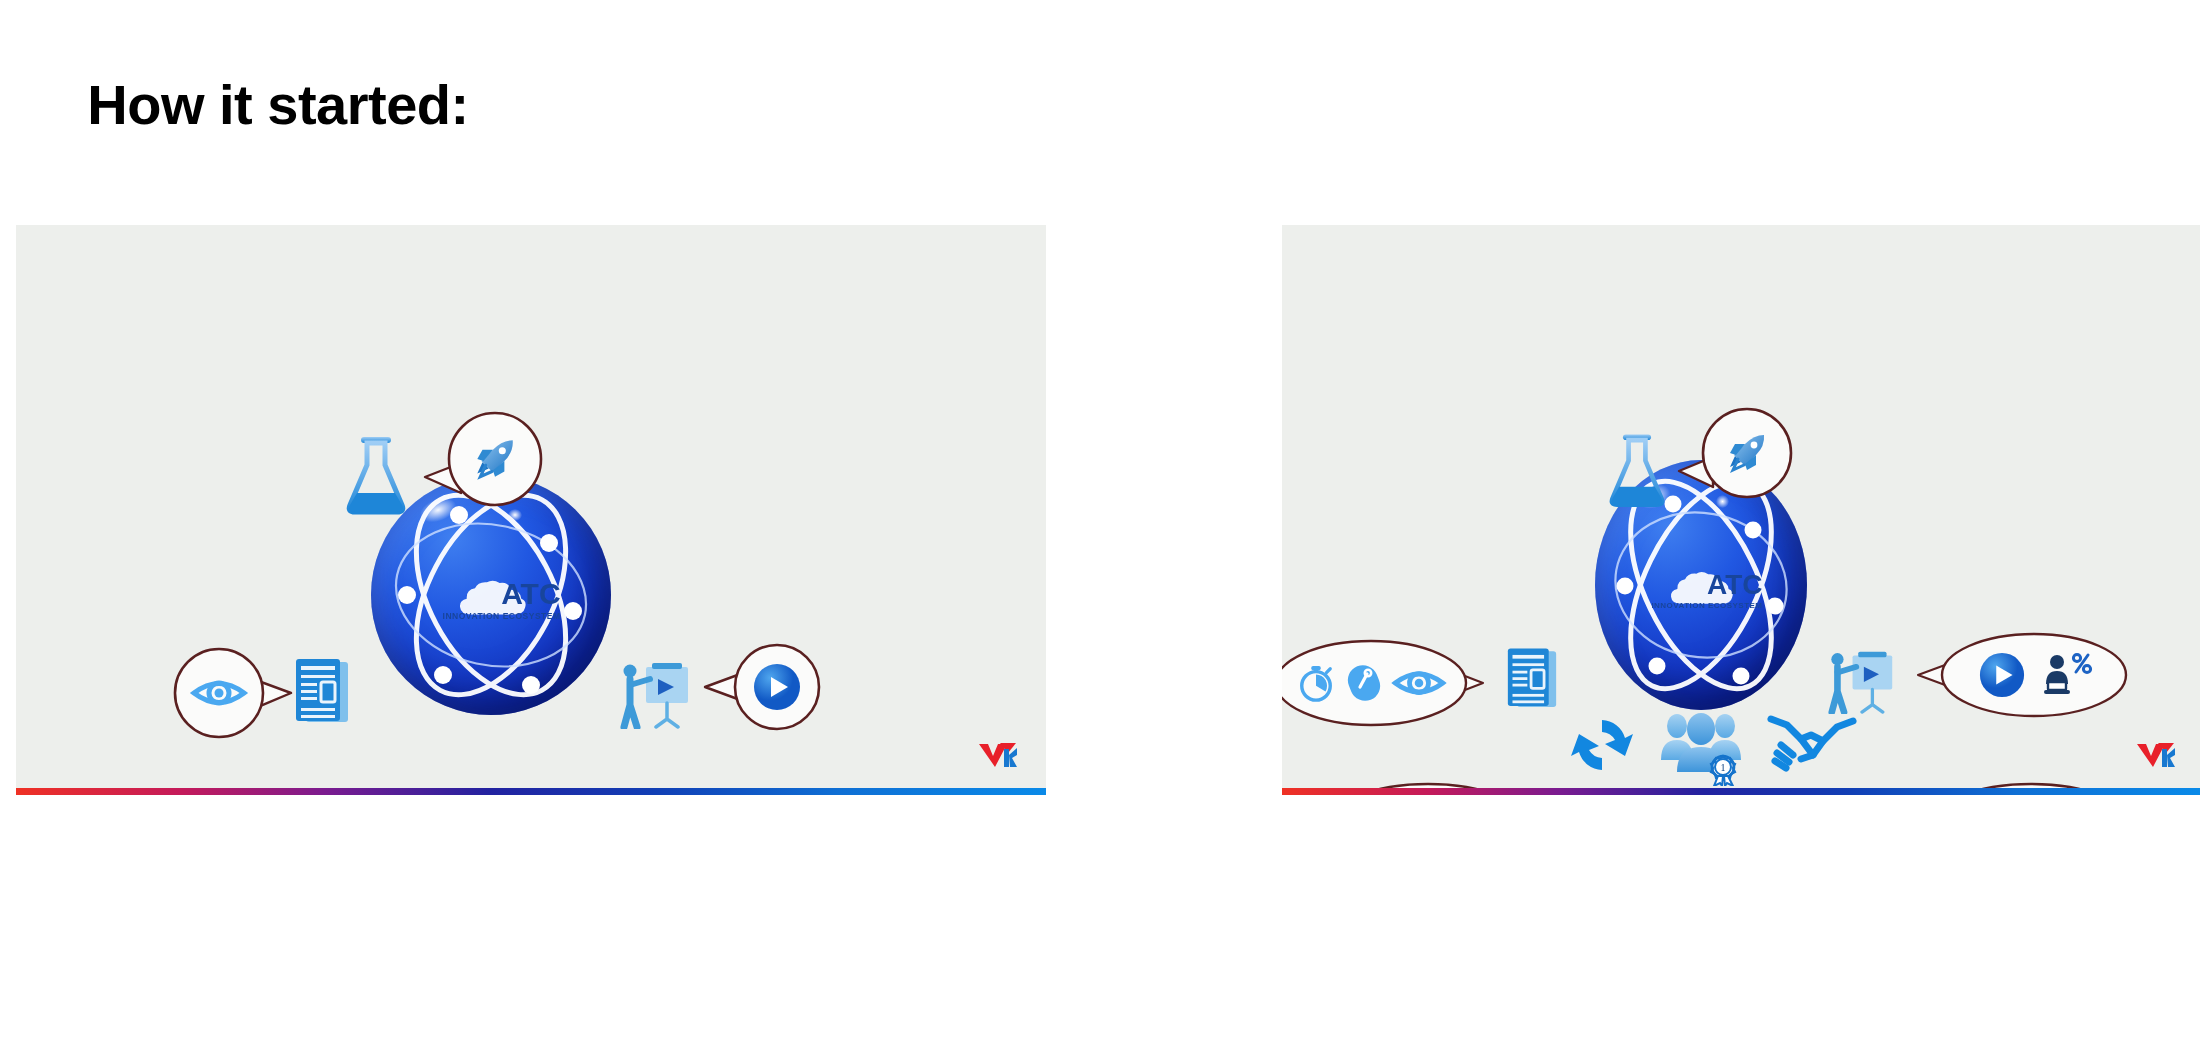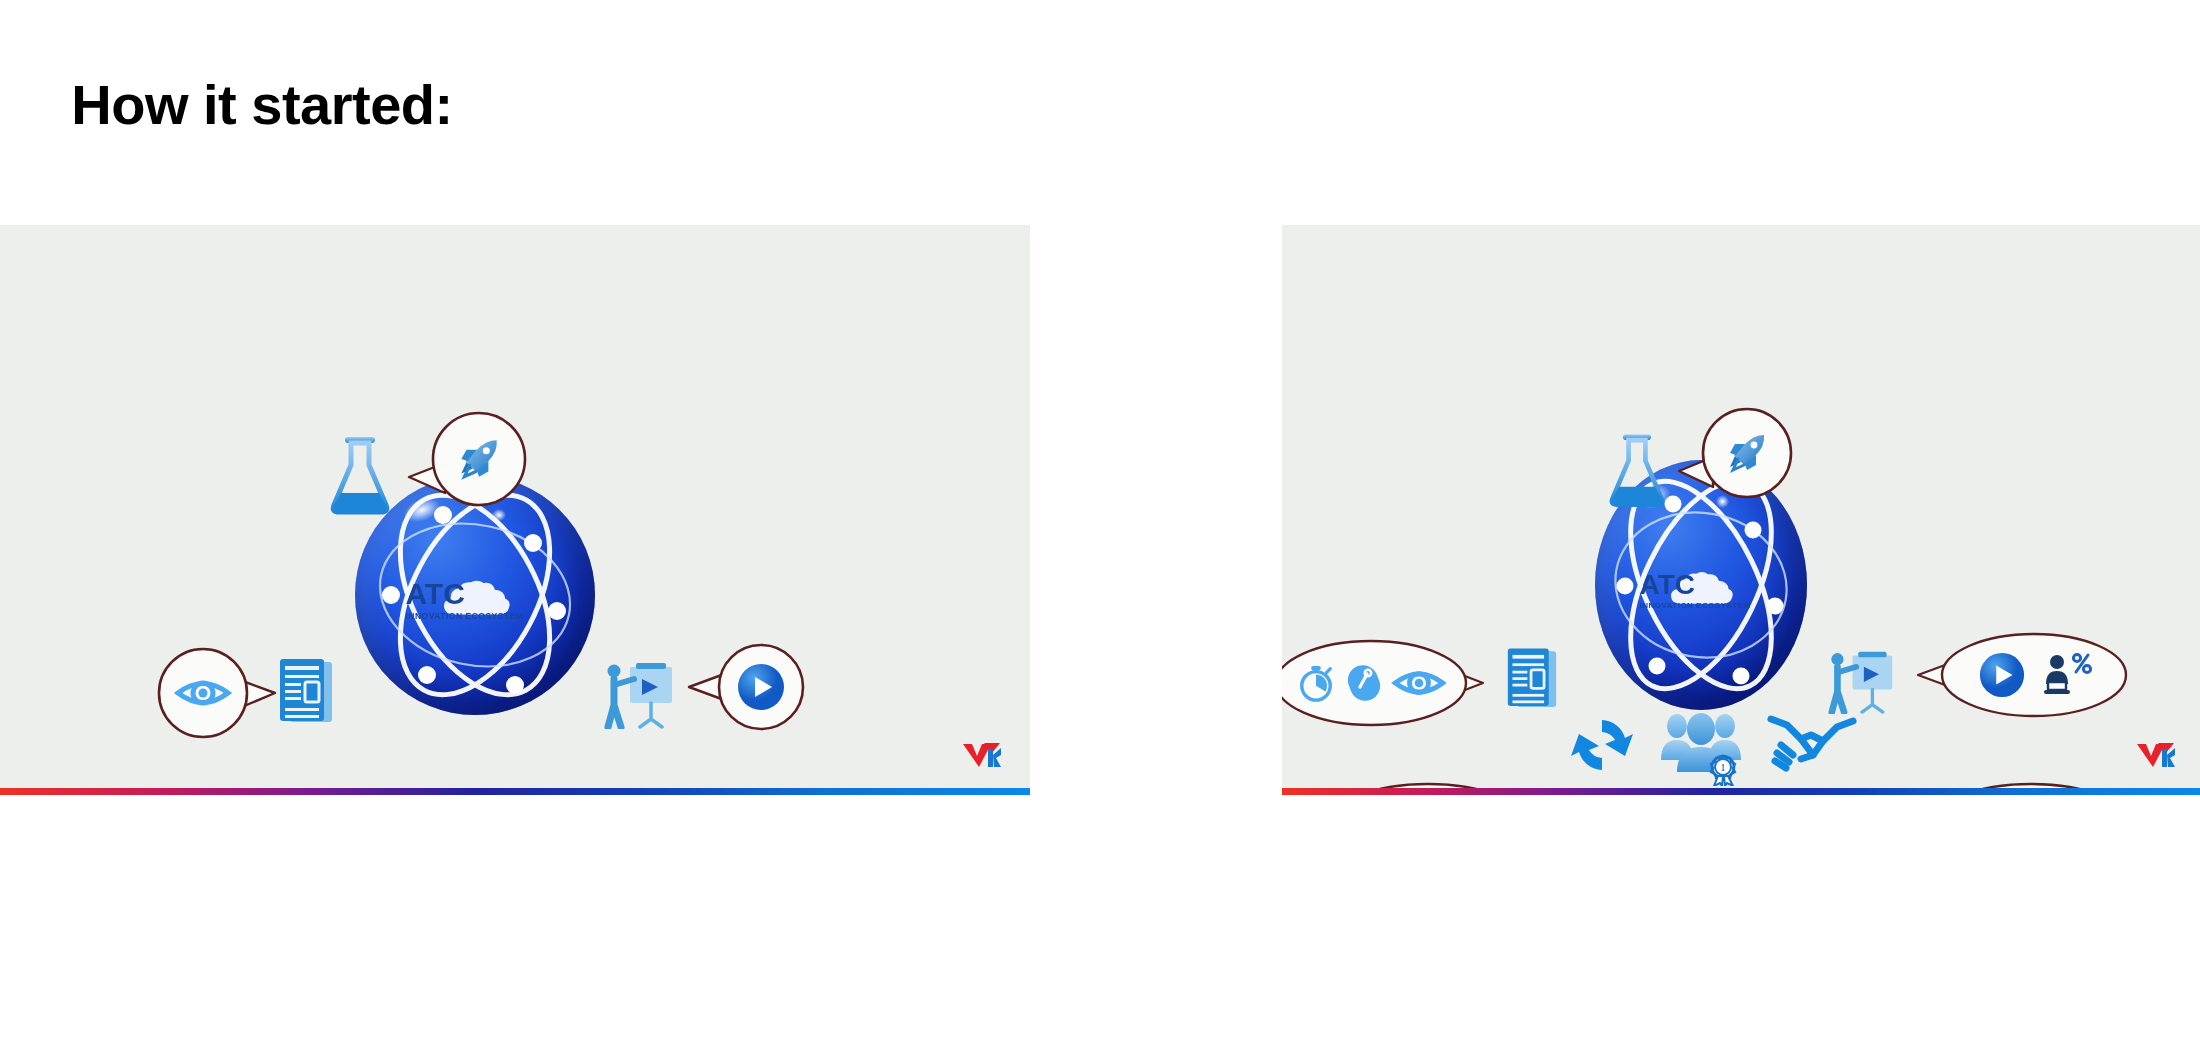--- a/index.html
+++ b/index.html
@@ -15,21 +15,21 @@
     overflow: hidden;
   }
 
   .meme-root { position: absolute; inset: 0; }
 
   .panel-col {
     position: absolute;
     top: 0;
     height: 1050px;
   }
-  .panel-col.left  { left: 0;    width: 948px; }
+  .panel-col.left  { left: 16px;    width: 948px; }
   .panel-col.right { left: 1212px; width: 988px; }
 
   .panel-title {
     position: absolute;
     top: 72px;
     width: 100%;
     text-align: center;
     font-size: 56px;
     font-weight: bold;
     color: #000000;
@@ -85,21 +85,21 @@
     width: 6%; height: 5%;
     background: radial-gradient(ellipse at center, rgba(255,255,255,1), rgba(255,255,255,0) 72%);
     border-radius: 50%;
   }
   .sphere svg { position: absolute; inset: 0; width: 100%; height: 100%; }
 
   .cloud-logo {
     position: absolute;
     left: 50%; top: 52%;
     transform: translate(-50%, -50%);
-    text-align: left;
+    text-align: right;
     width: 58%;
   }
   .cloud-logo .cloud-bg {
     position: absolute; left: 50%; top: 50%;
     transform: translate(-50%,-50%);
     width: 112%; height: 108%;
   }
   .cloud-logo .atc-text {
     position: relative;
     color: #18459c;

